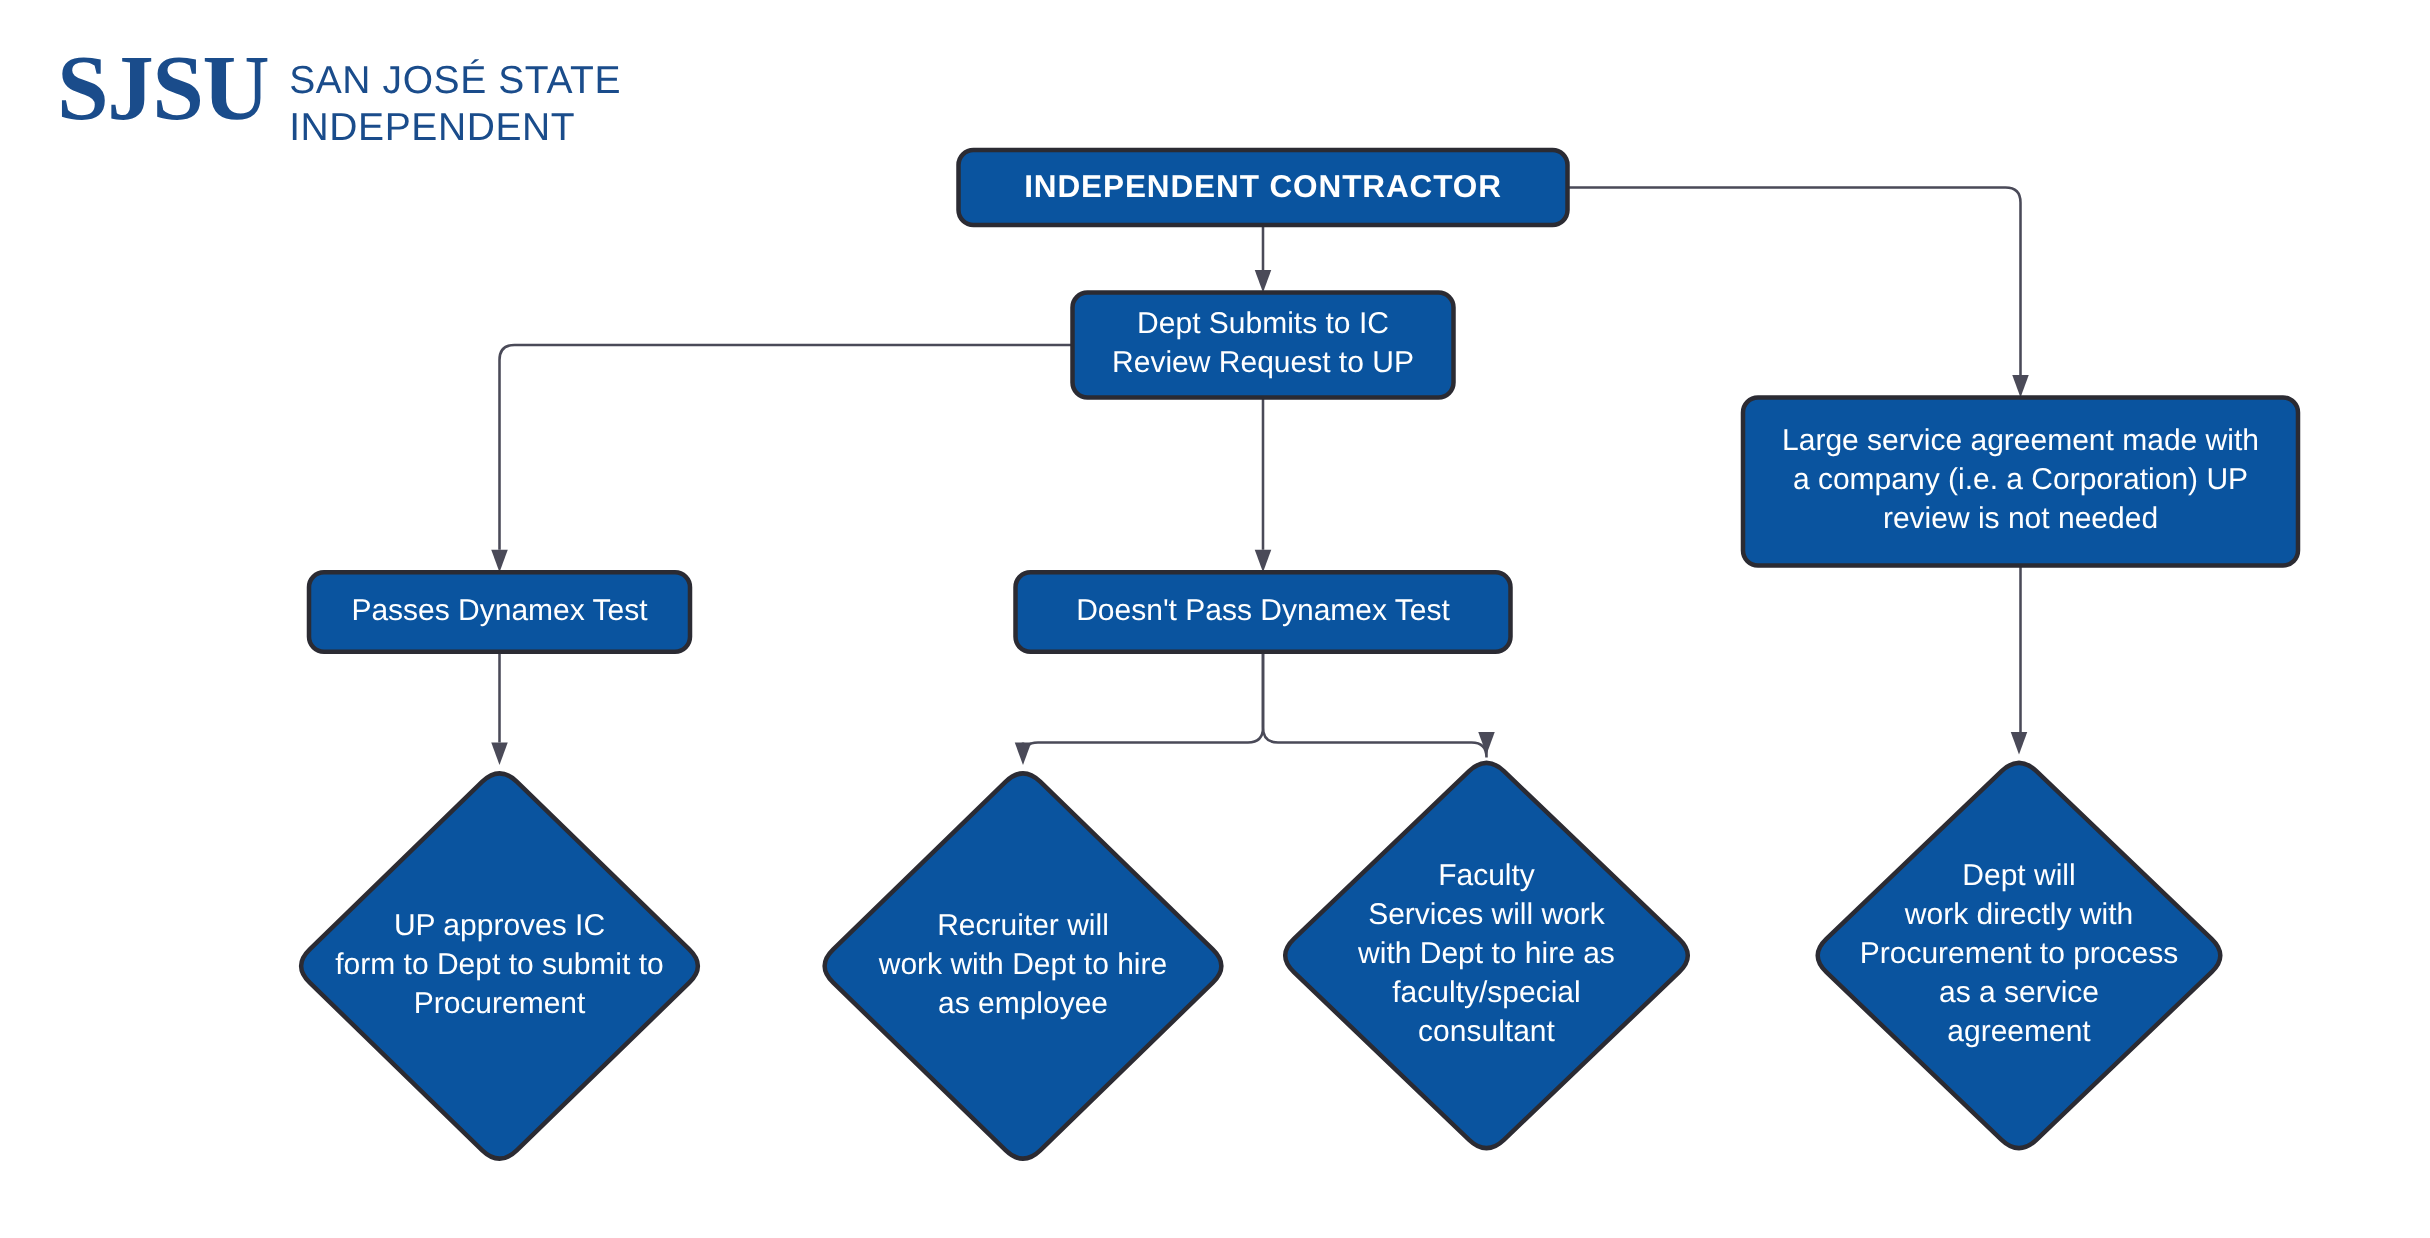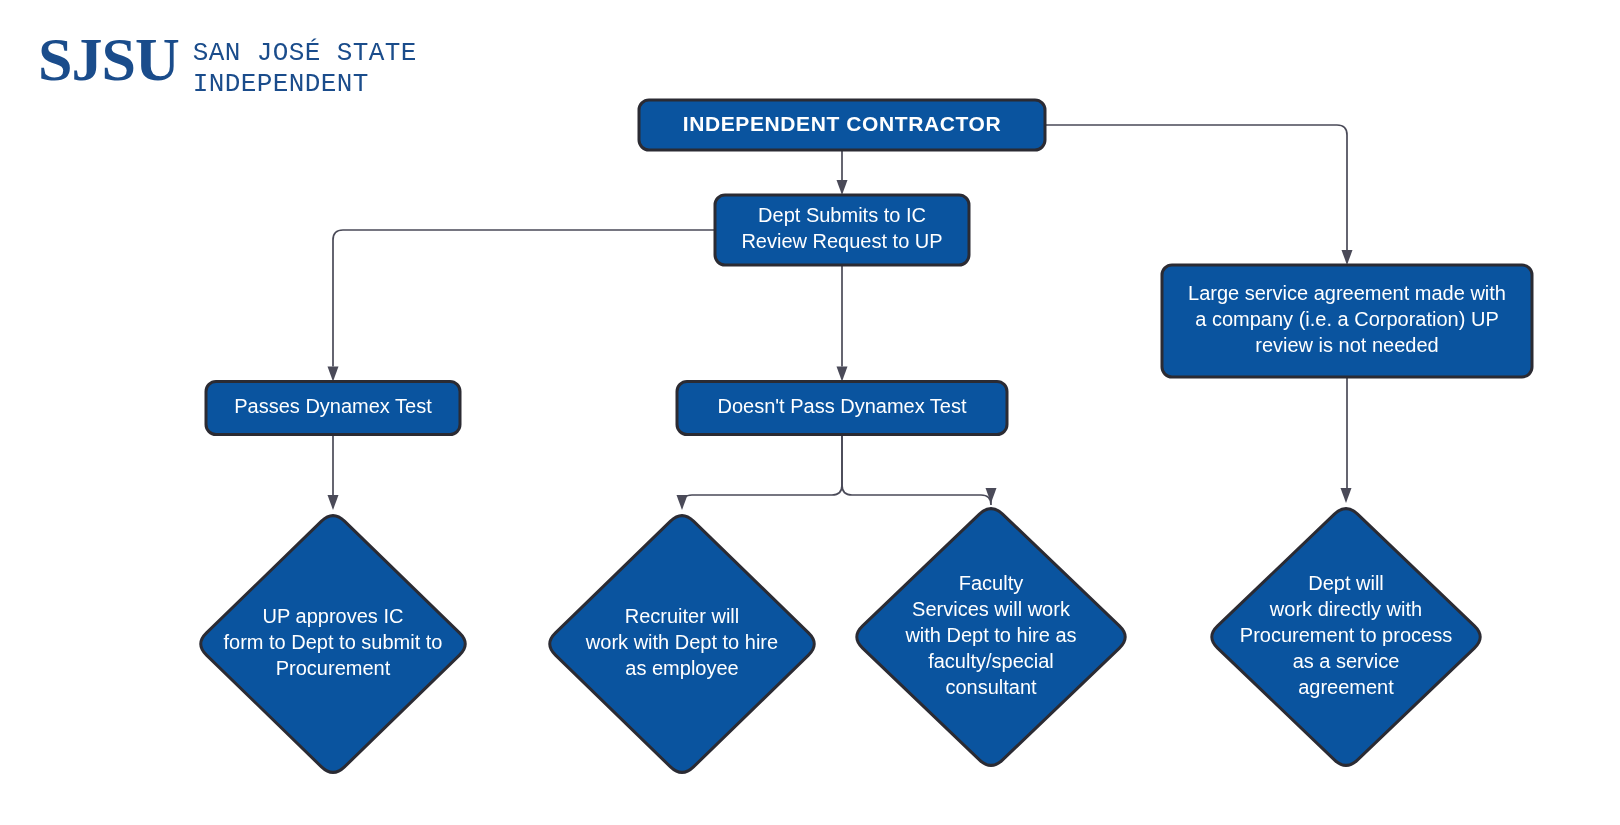--- a/index.html
+++ b/index.html
@@ -34,21 +34,21 @@
     font-family: "Liberation Serif", serif;
     font-size: 62px;
     font-weight: 700;
     letter-spacing: -1px;
     color: #1A4C8B;
     line-height: 0.95;
   }
   .logo-words {
     margin-left: 14px;
     margin-top: 8px;
-    font-family: Liberation Mono, monospace;
+    font-family: Liberation Sans, sans-serif;
     color: #1A4C8B;
     font-size: 26px;
     line-height: 1.18;
     letter-spacing: 0.4px;
   }
   .logo-words div { white-space: nowrap; }
 
   
   #diagram {
     position: absolute;

